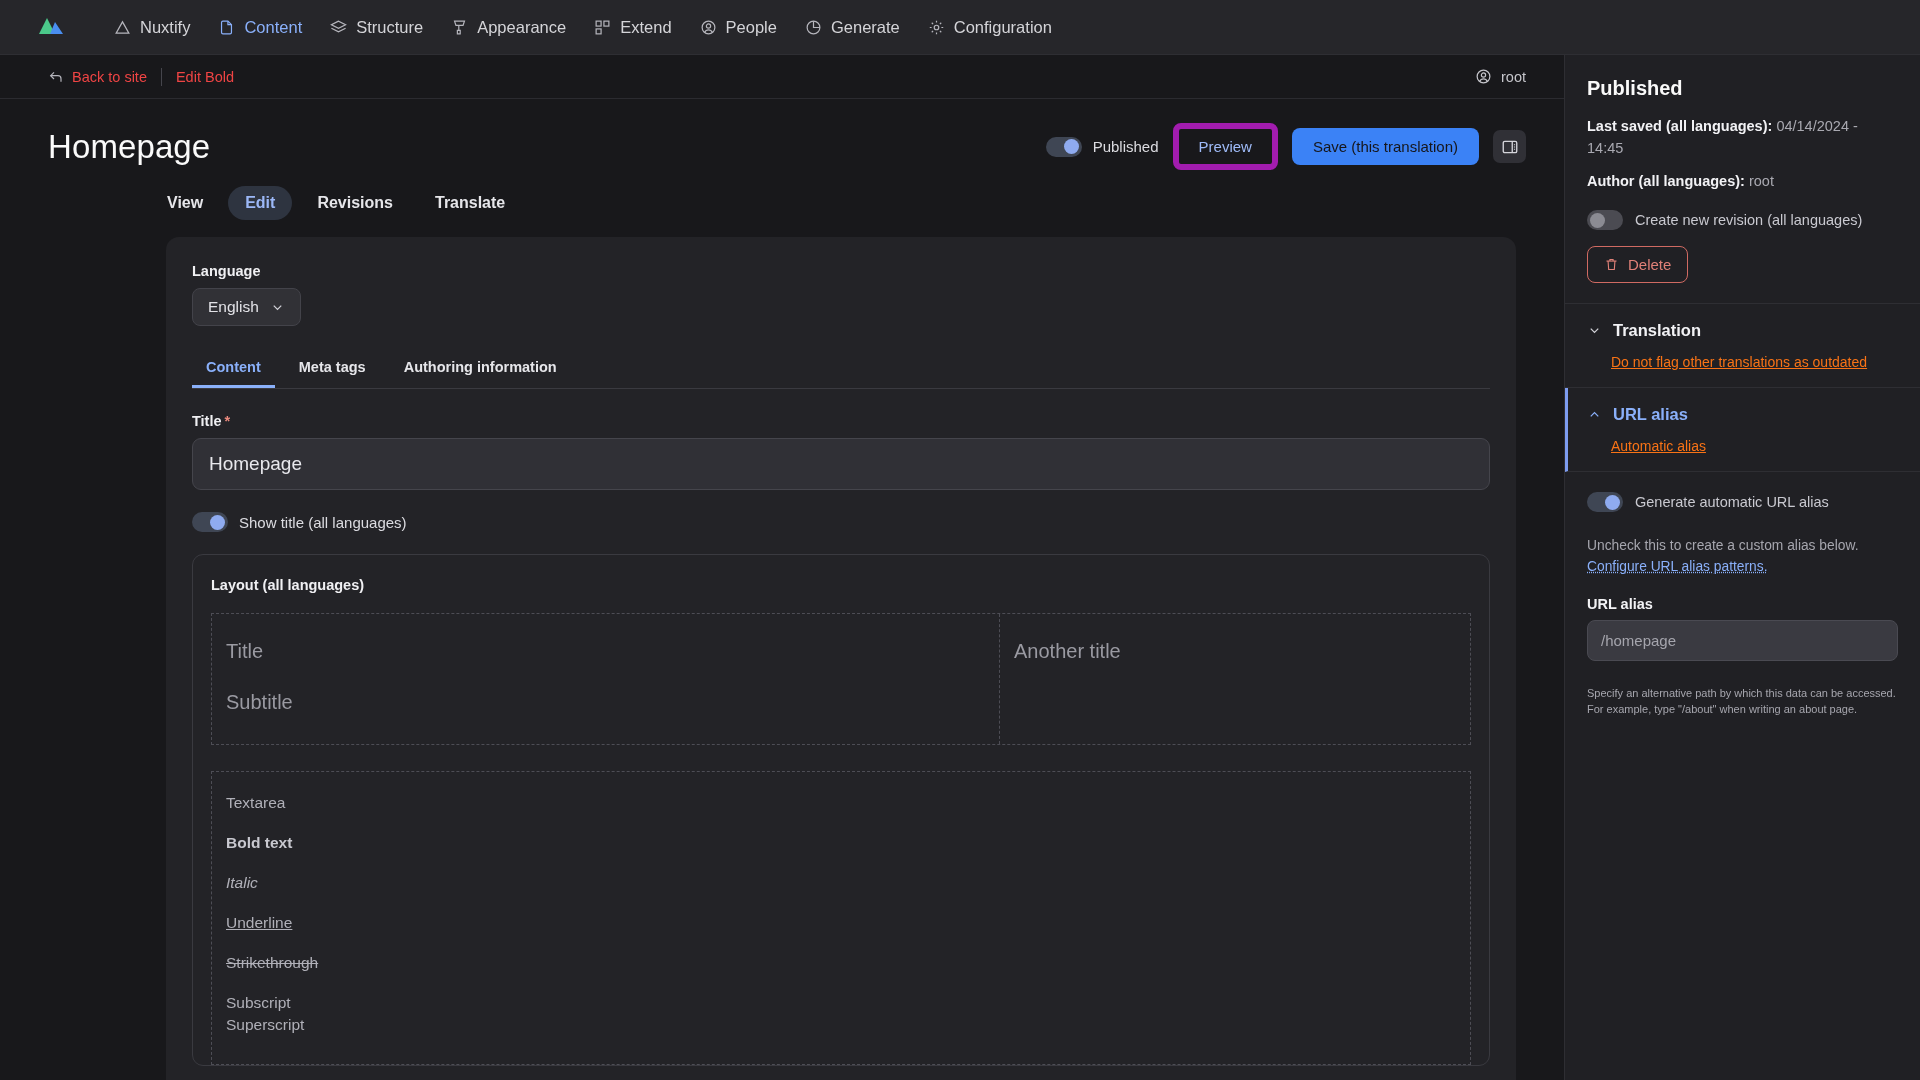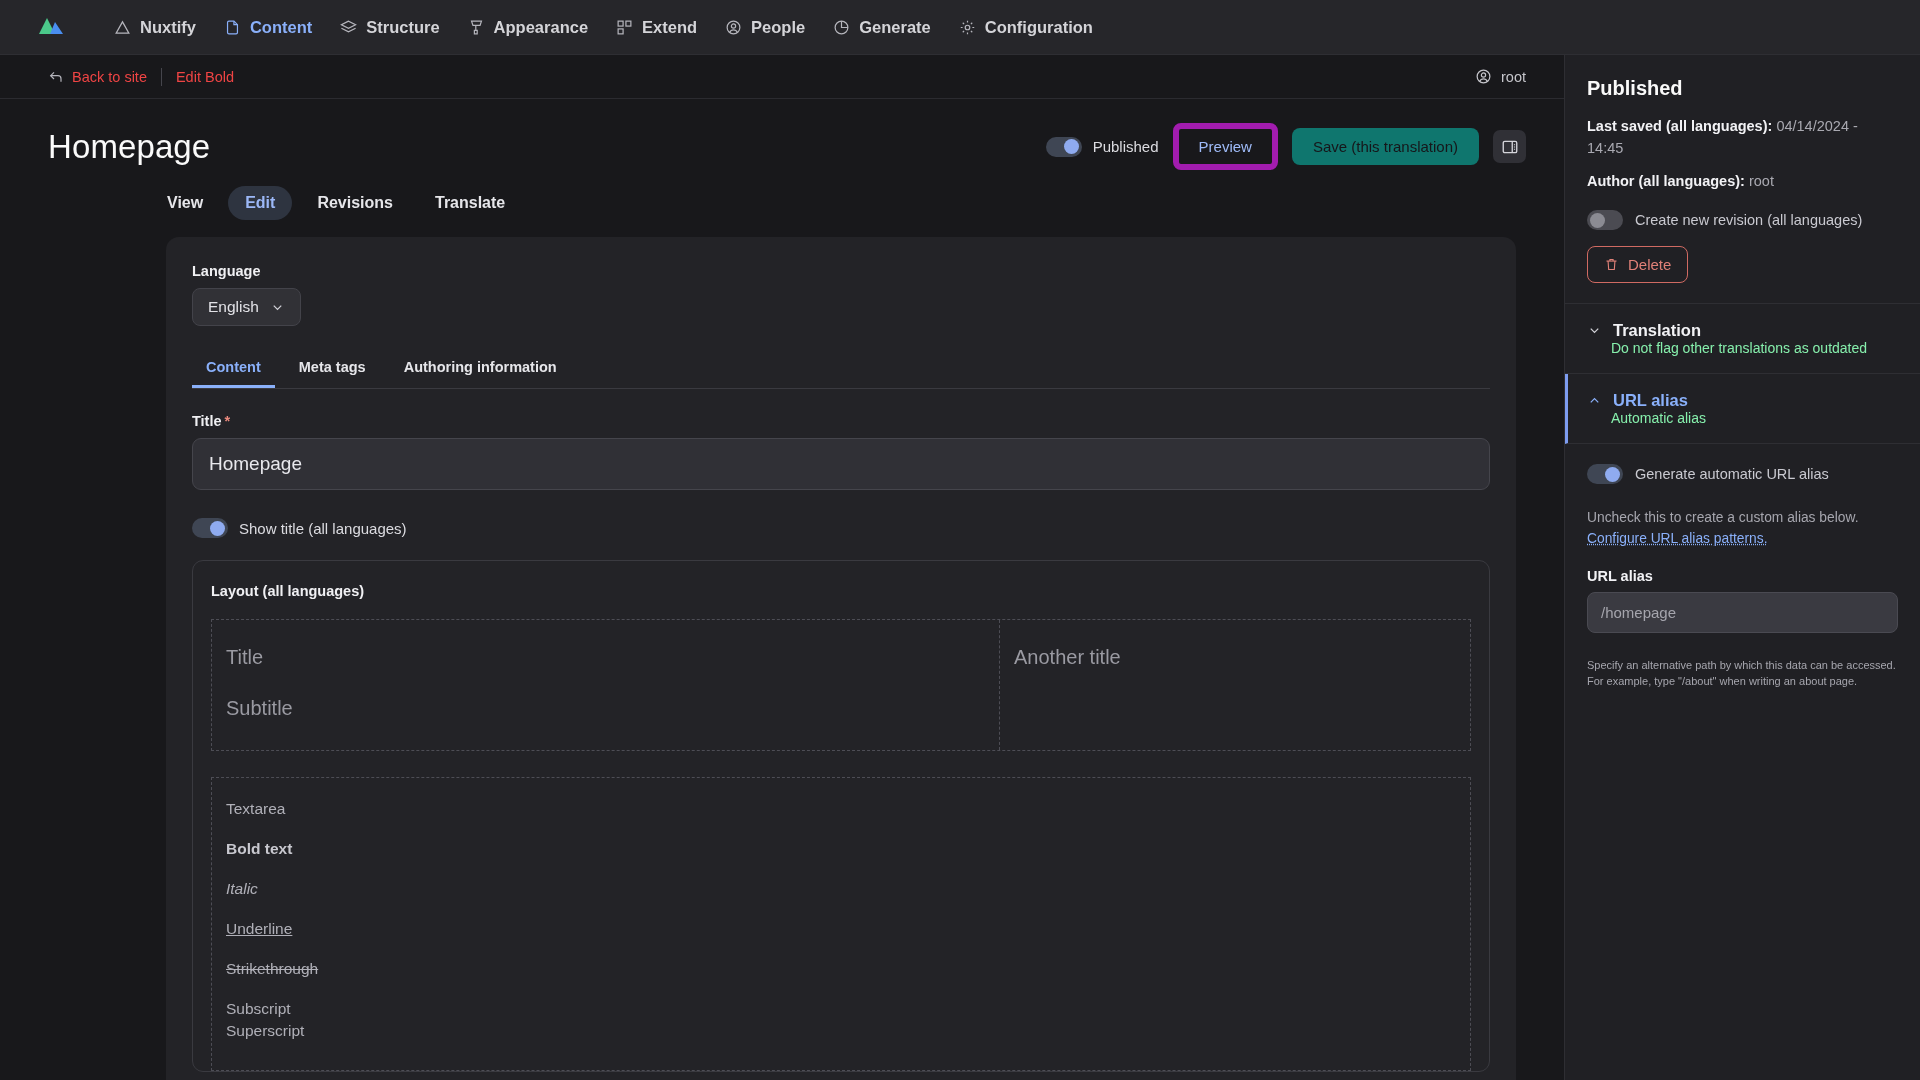--- a/index.html
+++ b/index.html
@@ -13,21 +13,20 @@
   body { display: flex; flex-direction: column; }
 
   
   .topnav {
     height: 55px; min-height: 55px;
     background: #26262a;
     display: flex; align-items: center;
     padding-left: 38px;
     gap: 0px;
     border-bottom: 1px solid #2e2e33;
-    font-weight: bold;
   }
   .logo-slot { width: 62px; display: flex; align-items: center; }
   .nav-item {
     display: flex; align-items: center; gap: 9px;
     padding: 6px 14px;
     font-size: 16.5px;
     color: #d4d4d8;
     white-space: nowrap;
     border-radius: 6px;
   }
@@ -78,21 +77,21 @@
   .toggle-row { display: flex; align-items: center; gap: 11px; font-size: 15px; color: #dcdce1; }
 
   .btn-outline {
     padding: 9px 20px; border-radius: 8px;
     border: 6px solid #a21caf; background: transparent;
     color: #9fbbf8; font-size: 15px;
     font-family: "Liberation Sans", sans-serif;
   }
   .btn-primary {
     padding: 10px 21px; border-radius: 8px; border: none;
-    background: #0f766e; color: #16161a; font-size: 15px;
+    background: #3b82f6; color: #16161a; font-size: 15px;
     font-family: "Liberation Sans", sans-serif;
   }
   .icon-btn {
     width: 33px; height: 33px; border-radius: 7px;
     background: #303036; display: flex; align-items: center; justify-content: center;
   }
 
   
   .ptabs { display: flex; align-items: center; gap: 8px; padding: 10px 0 0 150px; }
   .ptab { padding: 8px 17px; border-radius: 20px; font-size: 16px; color: #e6e6ea; font-weight: 700; }
@@ -165,21 +164,21 @@
     border: 1px solid #d06a62; border-radius: 8px;
     background: transparent; color: #e08178;
     padding: 9px 16px; font-size: 15px;
     font-family: "Liberation Sans", sans-serif;
   }
 
   .sb-sect { padding: 17px 22px; border-bottom: 1px solid #2e2e33; position: relative; }
   .sb-sect.active { border-left: 3px solid #7d9cf0; padding-left: 19px; }
   .sb-sect-head { display: flex; align-items: center; gap: 11px; font-size: 16.5px; font-weight: 700; color: #f2f2f5; }
   .sb-sect.active .sb-sect-head { color: #8ab0fa; }
-  .sb-sect-sub { font-size: 14px; color: #86efac; margin-top: 0; padding-left: 24px; }
+  .sb-sect-sub { font-size: 14px; color: #f97316; margin-top: 14px; padding-left: 24px; text-decoration: underline; }
 
   .sb-body { padding: 20px 22px; }
   .sb-help { font-size: 13.8px; color: #a6a6ae; line-height: 1.5; margin-top: 24px; }
   .sb-link { color: #8ab0fa; text-decoration: underline; text-decoration-style: dotted; }
   .sb-field-label { font-size: 14.5px; font-weight: 700; color: #f2f2f5; margin: 18px 0 8px 0; }
   .sb-input {
     width: 100%; background: #3a3a41; border: 1px solid #4a4a52;
     border-radius: 8px; padding: 11px 13px;
     font-size: 15px; color: #e8e8ed;
     font-family: "Liberation Sans", sans-serif;
@@ -360,21 +359,21 @@
             <div class="stab">Authoring information</div>
           </div>
 
           <div style="margin-top:24px">
             <div class="field-label">
               <span>Title</span><span class="req">*</span>
             </div>
             <input class="text-input" value="Homepage" style="">
           </div>
 
-          <div class="toggle-row" style="margin-top:28px">
+          <div class="toggle-row" style="margin-top:22px">
             <div class="toggle">
               <div class="knob"></div>
             </div>
             <span>Show title (all languages)</span>
           </div>
 
           <div class="layout-card">
             <div class="layout-legend">Layout (all languages)</div>
 
             <div class="dash-grid">

